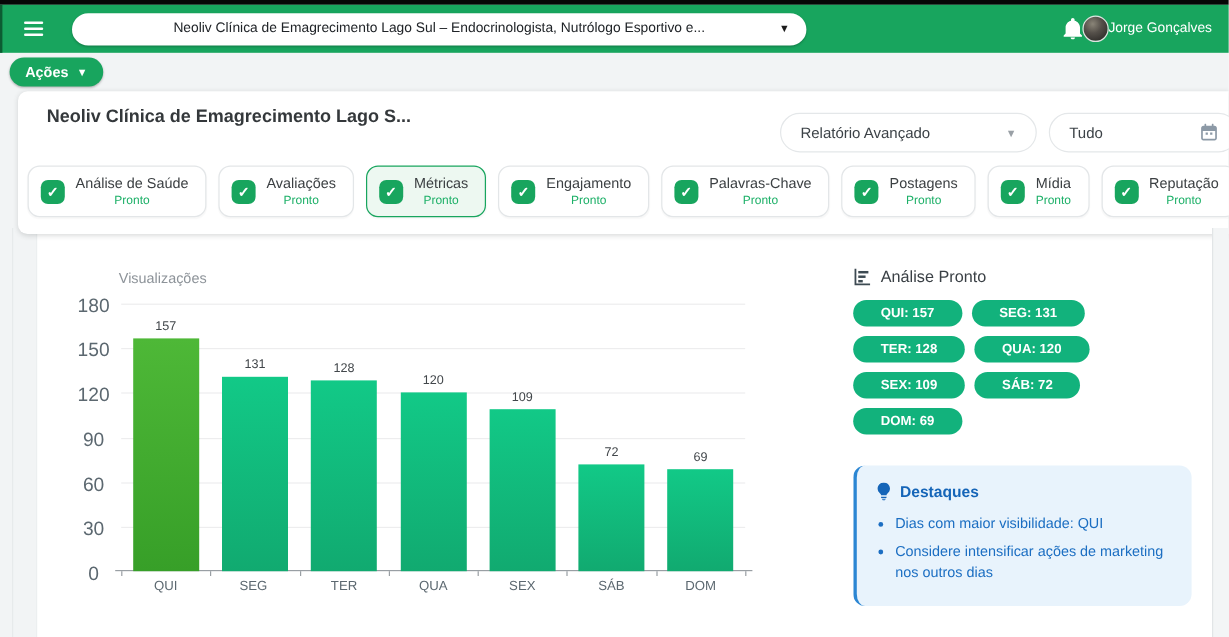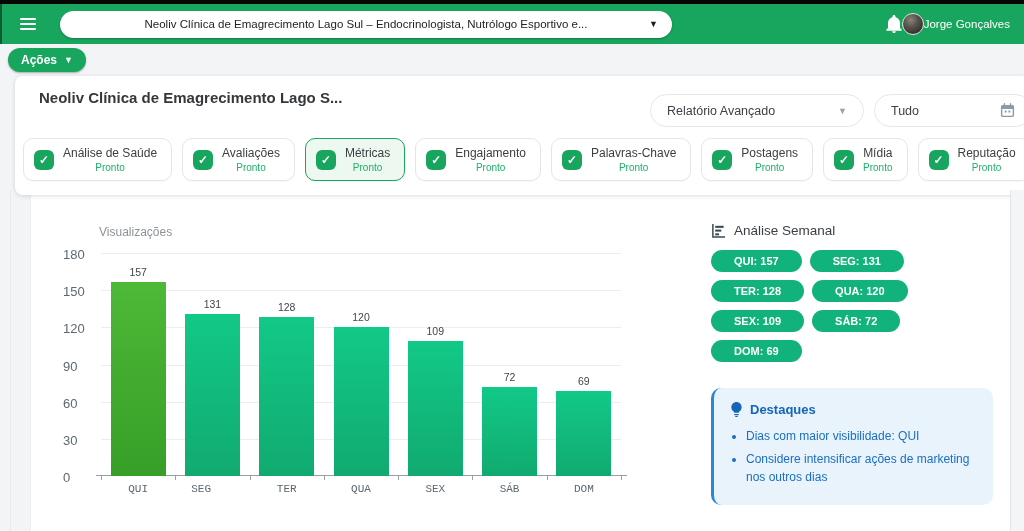--- a/index.html
+++ b/index.html
@@ -62,27 +62,27 @@
   .main { position:relative; margin-left:30px; width:980px; height:341px; background:#fff;
     border-left:1px solid #eceff0; z-index:1; }
   .vline-left { position:absolute; left:10px; top:190px; bottom:0; width:1px; background:#e7eaeb; z-index:0; }
   .right-strip { position:absolute; left:1010px; right:0; top:190px; bottom:0; background:#f3f5f6;
     border-left:1px solid #e2e5e7; z-index:4; }
   
   .chart { position:absolute; left:40px; top:30px; width:580px; height:300px; }
   .chart-title { margin-left:28px; font-size:12px; color:#8d9399; }
   .plot { position:absolute; left:30px; top:28px; width:520px; height:223px; }
   .grid { position:absolute; left:0; right:0; height:1px; background:#ededee; }
-  .ylab { position:absolute; left:-38px; width:30px; text-align:left; font-size:13px; color:#5c6870; }
+  .ylab { position:absolute; left:-38px; width:30px; text-align:center; font-size:16px; color:#5c6870; }
   .axis { position:absolute; left:-5px; right:-6px; bottom:0; height:1px; background:#999fa4; }
   .tickmark { position:absolute; top:100%; width:1px; height:4px; background:#999fa4; }
   .bar { position:absolute; bottom:0; width:55px; background:linear-gradient(#12c987,#11aa70); }
   .bar.hl { background:linear-gradient(#4eb837,#379f28); }
   .val { position:absolute; top:-16px; left:-10px; right:-10px; text-align:center; font-size:10.5px; color:#42474b; }
-  .xlab { position:absolute; top:100%; margin-top:7px; font-size:11px; color:#5c6870; text-align:center;font-family:Liberation Mono, monospace; }
+  .xlab { position:absolute; top:100%; margin-top:7px; font-size:11px; color:#5c6870; text-align:center; }
   
   .panel { position:absolute; left:680px; top:28px; width:300px; }
   .panel-title { display:flex; align-items:center; gap:8px; font-size:13.5px; font-weight:500; color:#3a4045; }
   .panel-sub { margin-top:15px; font-size:12.5px; font-weight:700; color:#3b4247; }
   .badges { display:flex; flex-wrap:wrap; gap:8px; margin-top:12px; width:285px; }
   .badge { background:#12b27c; color:#fff; font-size:11px; font-weight:700; padding:5px 23px; border-radius:13px; }
   .hbox { margin-top:26px; width:282px; background:#e8f3fc; border-left:3px solid #2b86d3;
     border-radius:10px; padding:14px 16px; }
   .hbox-title { display:flex; gap:7px; align-items:center; color:#1565b8; font-weight:700; font-size:13px; }
   .hbox ul { margin:10px 0 0 16px; padding:0; color:#1b6ec2; font-size:12px; line-height:1.55; }
@@ -224,21 +224,21 @@
         <div class="tickmark" style="left: 371.429px;"></div>
         <div class="tickmark" style="left: 445.714px;"></div>
         <div class="tickmark" style="left: 520px;"></div>
         <div class="bar hl" style="left: 9.64286px; height: 194.506px;">
           <div class="val">157</div>
         </div>
         <div class="xlab" style="left: 0px; width: 74.2857px;">QUI</div>
         <div class="bar" style="left: 83.9286px; height: 162.294px;">
           <div class="val">131</div>
         </div>
-        <div class="xlab" style="left: 63px; width: 74.2857px;">SEG</div>
+        <div class="xlab" style="left: 73px; width: 74.2857px;">SEG</div>
         <div class="bar" style="left: 158.214px; height: 158.578px;">
           <div class="val">128</div>
         </div>
         <div class="xlab" style="left: 148.571px; width: 74.2857px;">TER</div>
         <div class="bar" style="left: 232.5px; height: 148.667px;">
           <div class="val">120</div>
         </div>
         <div class="xlab" style="left: 222.857px; width: 74.2857px;">QUA</div>
         <div class="bar" style="left: 306.786px; height: 135.039px;">
           <div class="val">109</div>
@@ -256,21 +256,21 @@
   </div>
 
   <div class="panel">
     <div class="panel-title">
       <svg width="15" height="15" viewBox="0 0 16 16">
         <path fill="none" stroke="#3d4a52" stroke-width="1.6" d="M2 1v14h13"></path>
         <rect x="4.5" y="3" width="9" height="2.2" fill="#3d4a52"></rect>
         <rect x="4.5" y="7" width="6.5" height="2.2" fill="#3d4a52"></rect>
         <rect x="4.5" y="11" width="4" height="2.2" fill="#3d4a52"></rect>
       </svg>
-      <span>Análise Semanal</span>
+      <span>Análise Pronto</span>
     </div>
     <div class="badges">
         <span class="badge">QUI: 157</span>
         <span class="badge">SEG: 131</span>
         <span class="badge">TER: 128</span>
         <span class="badge">QUA: 120</span>
         <span class="badge">SEX: 109</span>
         <span class="badge">SÁB: 72</span>
         <span class="badge">DOM: 69</span>
       </div>

